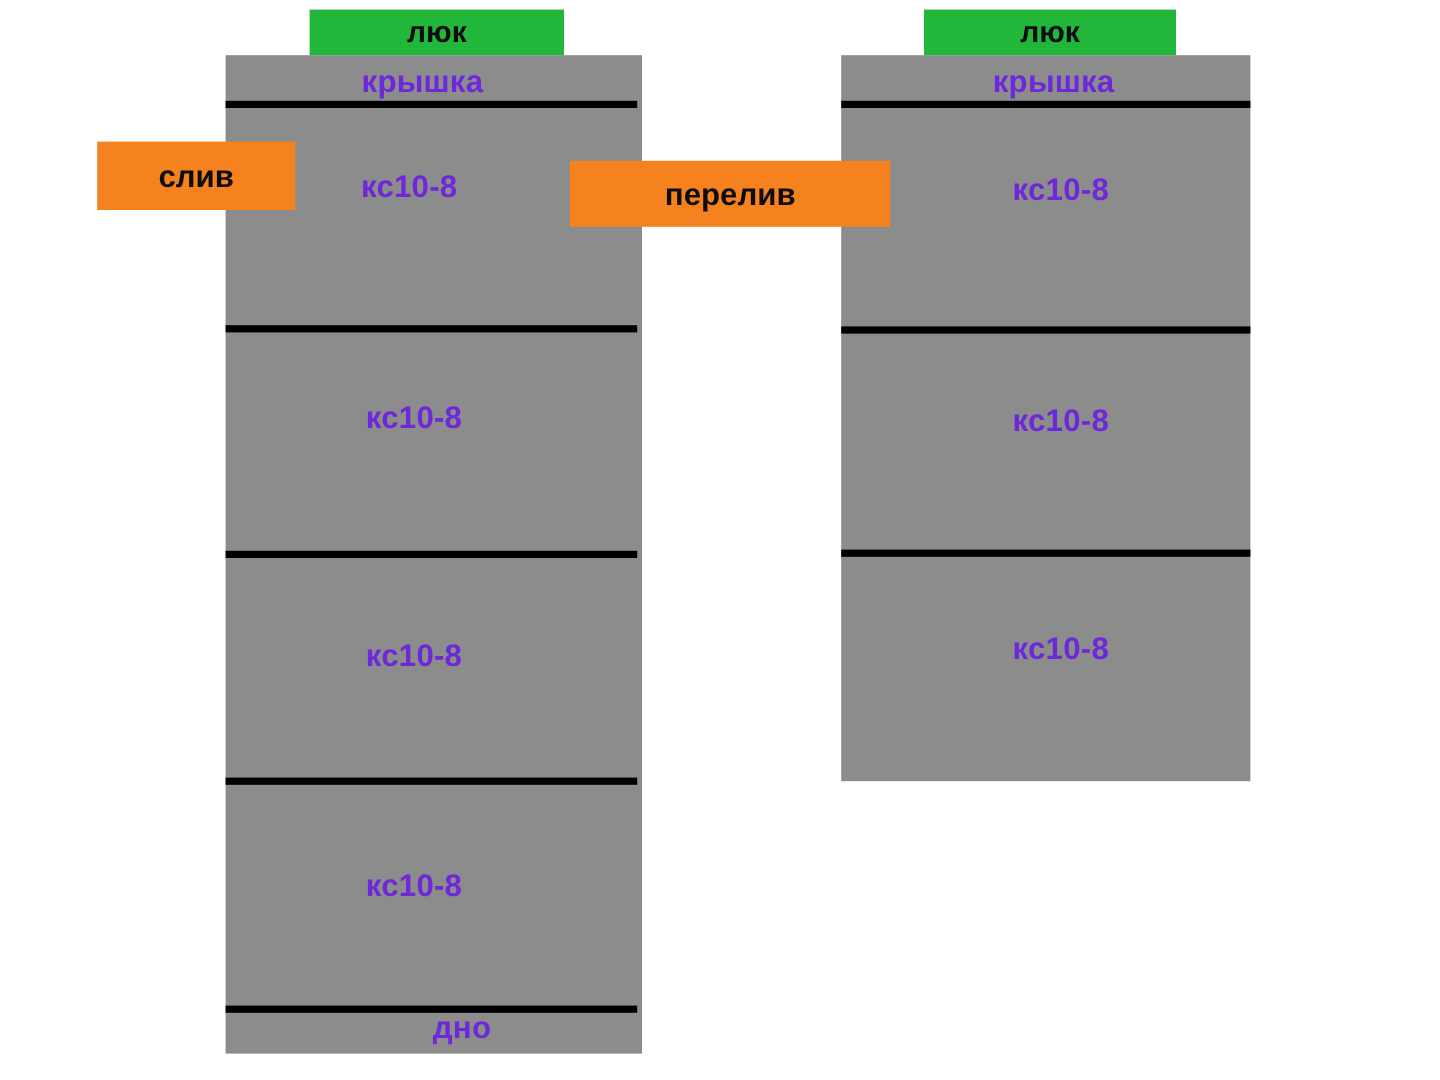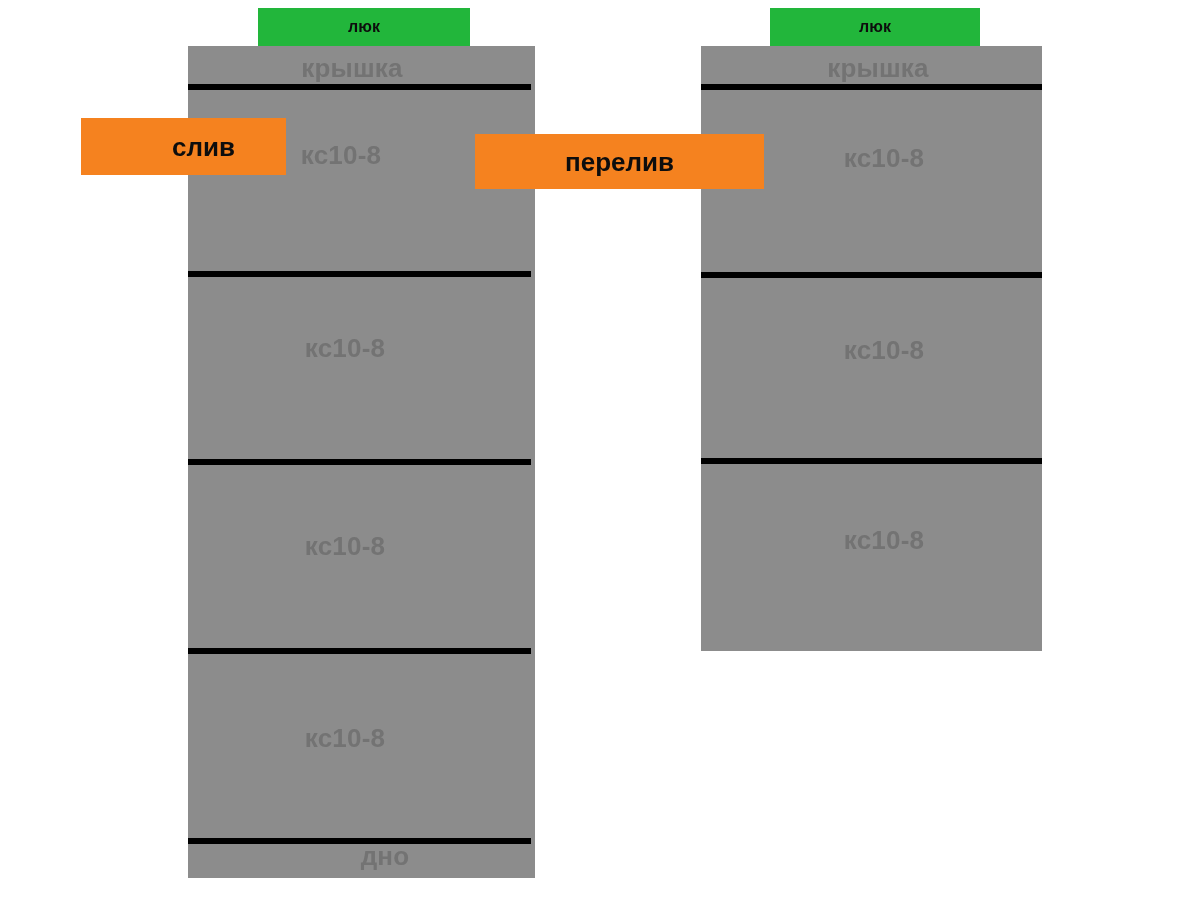--- a/index.html
+++ b/index.html
@@ -25,41 +25,41 @@
   
   .seam {
     position: absolute;
     background: #000000;
     height: 6px;
   }
 
   
   .ring-label {
     position: absolute;
-    color: #737373;
+    color: #6d28d9;
     font-size: 26px;
     font-weight: 700;
     line-height: 1;
     text-align: left;
     white-space: nowrap;
     transform: translate(-50%, -50%);
     letter-spacing: 0.2px;
   }
 
   
   .hatch-box {
     position: absolute;
     background: #22b63b;
     display: flex;
     align-items: center;
     justify-content: center;
   }
   .hatch-box .hatch-text {
     color: #0d0d0d;
-    font-size: 16px;
+    font-size: 25px;
     font-weight: 700;
     line-height: 1;
     white-space: nowrap;
   }
 
   
   .pipe-box {
     position: absolute;
     background: #f5821f;
     display: flex;
@@ -108,21 +108,21 @@
 
   <div class="ring-label" style="left:878px; top:68px;">крышка</div>
   <div class="ring-label" style="left:884px; top:158px;">кс10-8</div>
   <div class="ring-label" style="left:884px; top:350px;">кс10-8</div>
   <div class="ring-label" style="left:884px; top:540px;">кс10-8</div>
 
   <div class="hatch-box" style="left:770px; top:8px; width:210px; height:38px;">
     <span class="hatch-text">люк</span>
   </div>
 
-  <div class="pipe-box" style="left:81px; top:118px; width:165px; height:57px;padding-left:40px;">
+  <div class="pipe-box" style="left:81px; top:118px; width:165px; height:57px;">
     <span class="pipe-text">слив</span>
   </div>
 
-  <div class="pipe-box" style="left:475px; top:134px; width:289px; height:55px;">
+  <div class="pipe-box" style="left:475px; top:134px; width:267px; height:55px;">
     <span class="pipe-text">перелив</span>
   </div>
 
 </div>
 
 </body></html>

